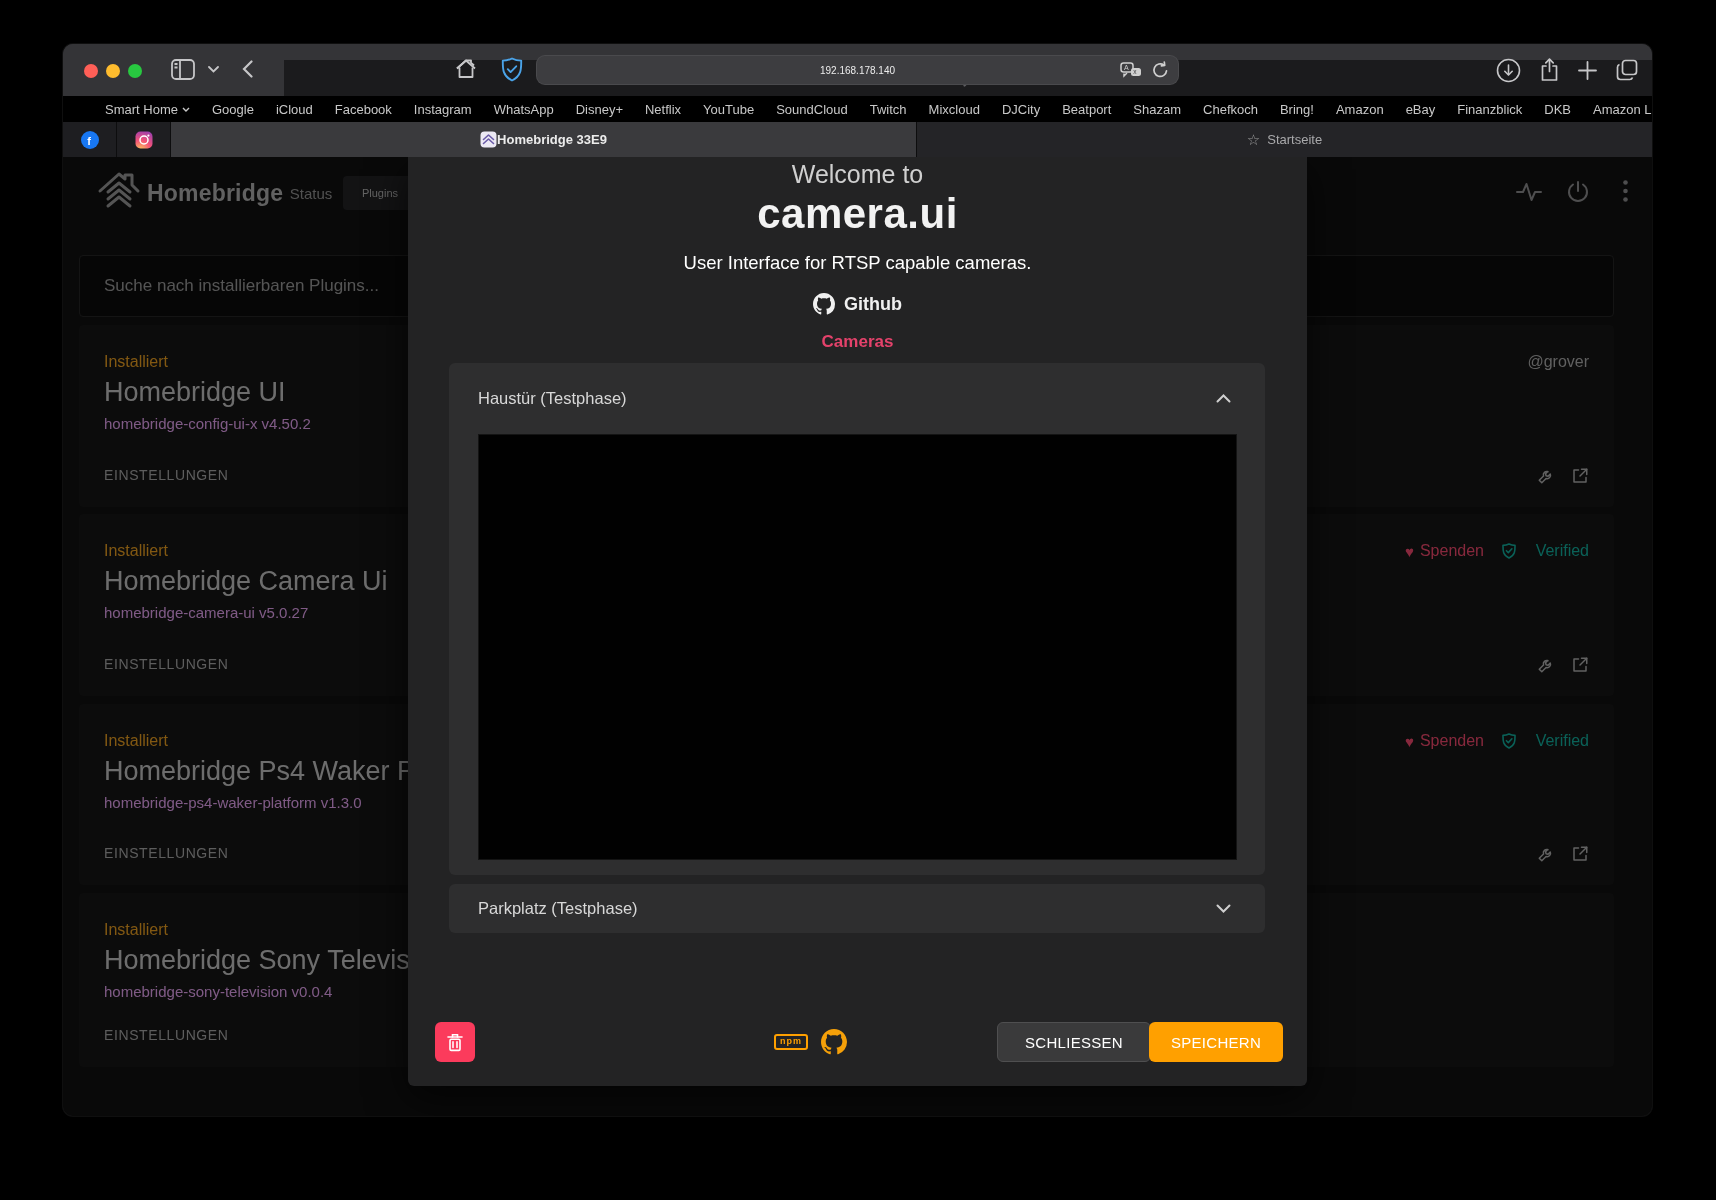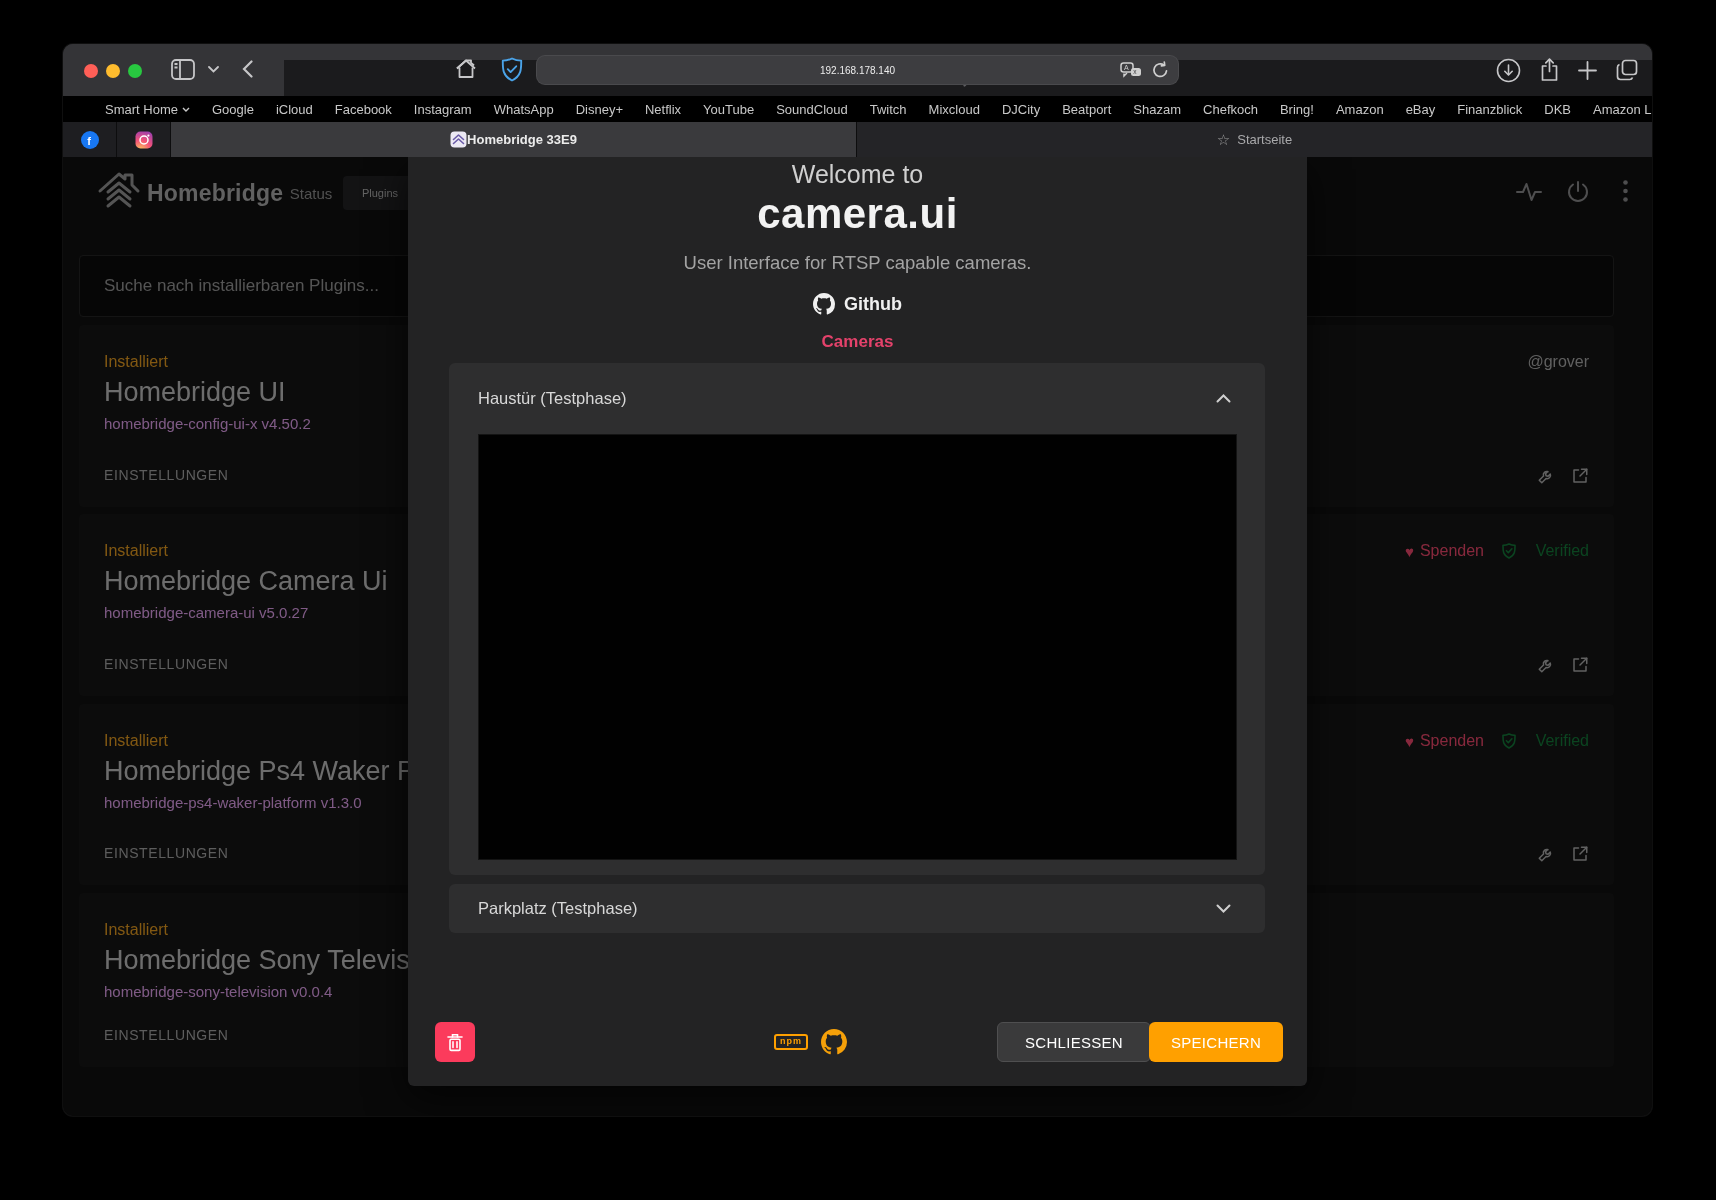--- a/index.html
+++ b/index.html
@@ -26,21 +26,21 @@
   .right-icons { position:absolute; right:14px; top:0; height:52px; display:flex; align-items:center; gap:19px; color:#c6c6c8; }
 
   
   .bookmarks { height:26px; flex:0 0 26px; background:#000000; display:flex; align-items:center;
                padding:0 20px; gap:22px; color:#c8c8c8; font-size:13px; white-space:nowrap; overflow:hidden; }
   .bm { display:flex; align-items:center; gap:4px; cursor:default; }
 
   
   .tabbar { height:35px; flex:0 0 35px; display:flex; background:#29292c; }
   .pinned { width:54px; background:#1e1e21; border-right:1px solid #0d0d0e; display:flex; align-items:center; justify-content:center; }
-  .tab-active { width:685px; background:#3a3a3d; display:flex; align-items:center; justify-content:center; gap:0;
+  .tab-active { width:745px; background:#3a3a3d; display:flex; align-items:center; justify-content:center; gap:0;
                 font-size:13px; color:#ececec; font-weight:700; }
   .tab-inactive { flex:1; background:#242427; border-left:1px solid #0d0d0e; display:flex; align-items:center; justify-content:center; gap:7px;
                   font-size:13px; color:#a9a9ab; }
   .star { color:#9a9a9a; font-size:15px; line-height:1; }
 
   
   .content { position:relative; flex:1; background:#0f0f0f; overflow:hidden; }
 
   
   .page { position:absolute; inset:0; background:#111; }
@@ -52,34 +52,34 @@
   .pg-hicons { position:absolute; top:23px; color:#939395; }
   .pg-search { position:absolute; left:16px; top:98px; width:1535px; height:62px; background:#0d0d0d;
                border:1px solid #262626; border-radius:4px; display:flex; align-items:center; padding-left:24px; }
   .pg-search-text { font-size:17px; color:#a0a0a0; }
   .card { position:absolute; left:16px; width:1535px; background:#171717; border-radius:4px; }
   .card .status { position:absolute; left:25px; top:28px; font-size:16px; color:#f5a623; }
   .card .title { position:absolute; left:25px; top:52px; font-size:27px; color:#cfcfcf; white-space:nowrap; }
   .card .subtitle { position:absolute; left:25px; top:90px; font-size:15px; color:#f0abfc; }
   .card .action { position:absolute; left:25px; bottom:24px; font-size:14px; letter-spacing:.6px; color:#b0b0b0; }
   .card .author { position:absolute; right:25px; top:28px; font-size:16px; color:#b5b5b5; }
-  .badge-verified { position:absolute; right:25px; top:28px; display:flex; align-items:center; gap:20px; font-size:16px; color:#15803d; }
+  .badge-verified { position:absolute; right:25px; top:28px; display:flex; align-items:center; gap:20px; font-size:16px; color:#14b8a6; }
   .badge-donate { position:absolute; right:130px; top:28px; display:flex; align-items:center; gap:6px; font-size:16px; color:#ff4d73; }
   .heart { font-size:15px; line-height:1; }
   .card .tools { position:absolute; right:25px; bottom:22px; display:flex; gap:16px; color:#b9b9b9; }
 
   
   .dim { position:absolute; inset:0; background:rgba(0,0,0,0.47); }
 
   
   .modal { position:absolute; left:345px; top:0; width:899px; height:929px; background:#232324;
            border-radius:0 0 6px 6px; box-shadow:0 12px 40px rgba(0,0,0,.65); text-align:center; }
   .m-welcome { padding-top:3px; font-size:25px; color:#d0d0d0; }
   .m-appname { margin-top:1px; font-size:42px; font-weight:800; color:#f2f2f2; letter-spacing:.5px; }
-  .m-subtitle { margin-top:14px; font-size:18.5px; color:#a3a3a3; }
+  .m-subtitle { margin-top:14px; font-size:18.5px; color:#ffffff; }
   .m-github { margin-top:19px; display:flex; align-items:center; justify-content:center; gap:9px;
               color:#f0f0f0; font-size:18px; font-weight:700; }
   .m-tabs { margin-top:17px; font-size:17px; color:#d0d0d0; display:flex; justify-content:center; gap:9px;flex-direction:column; }
   .m-tab { font-weight:700; color:#fef9c3; }
   .m-tab.active { color:#e4426b; }
   .panel { position:absolute; left:41px; width:816px; background:#2e2e2f; border-radius:6px; text-align:left; }
   .panel-1 { top:206px; height:512px; }
   .panel-2 { top:727px; height:49px; }
   .panel-head { position:relative; height:71px; display:flex; align-items:center; padding:0 40px 0 29px; }
   .panel-2 .panel-head { height:49px; }

